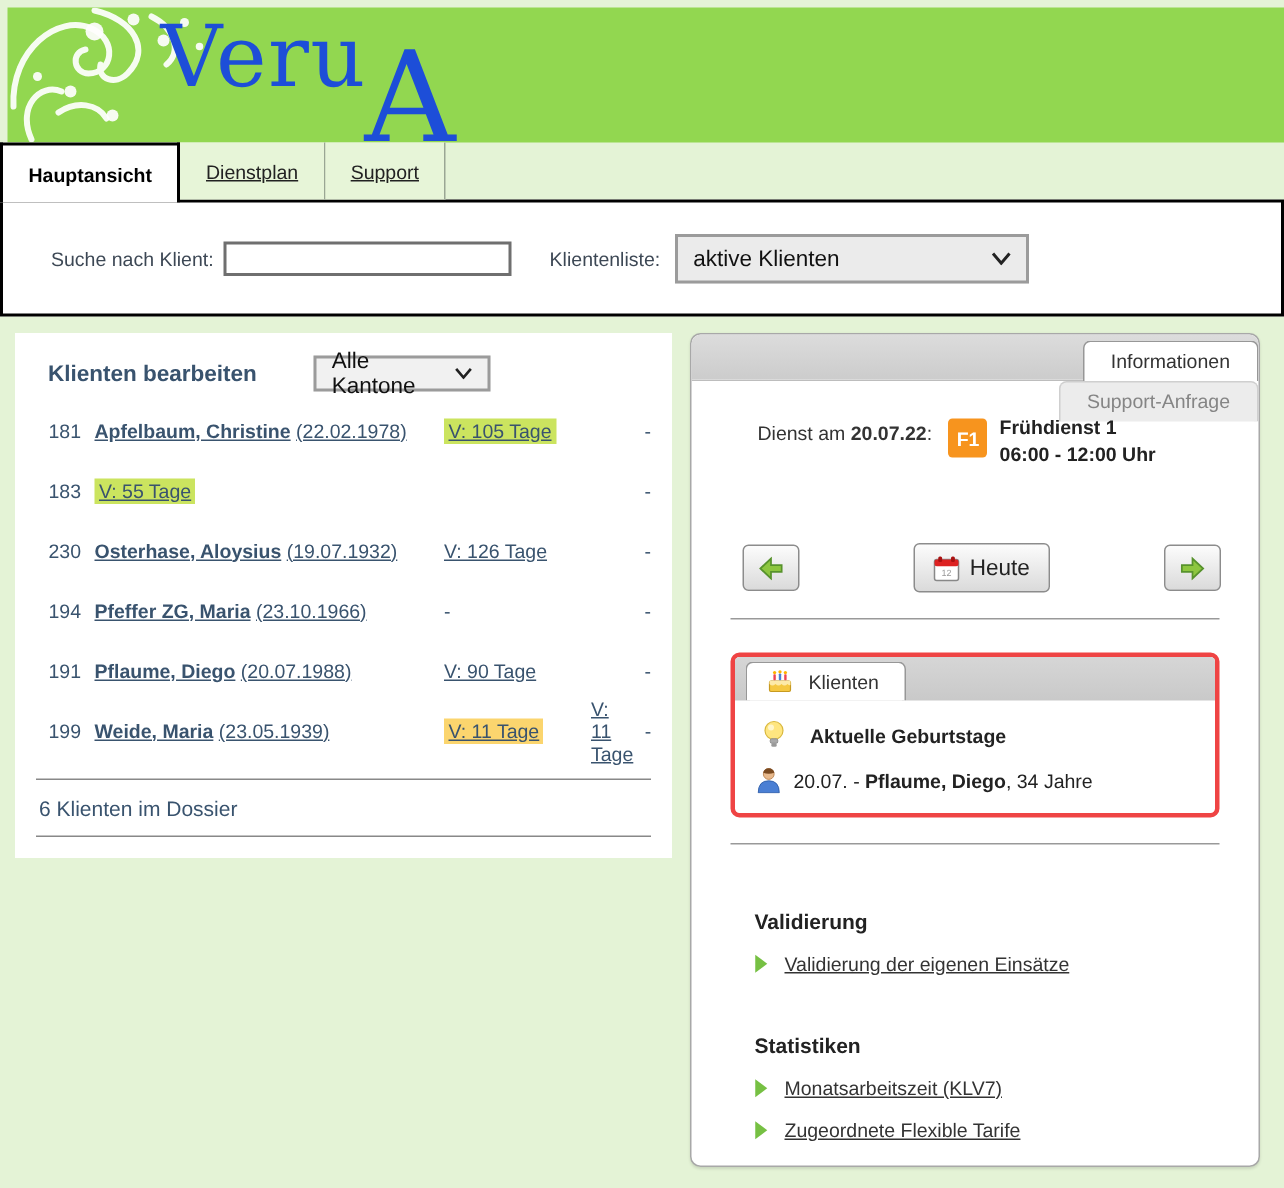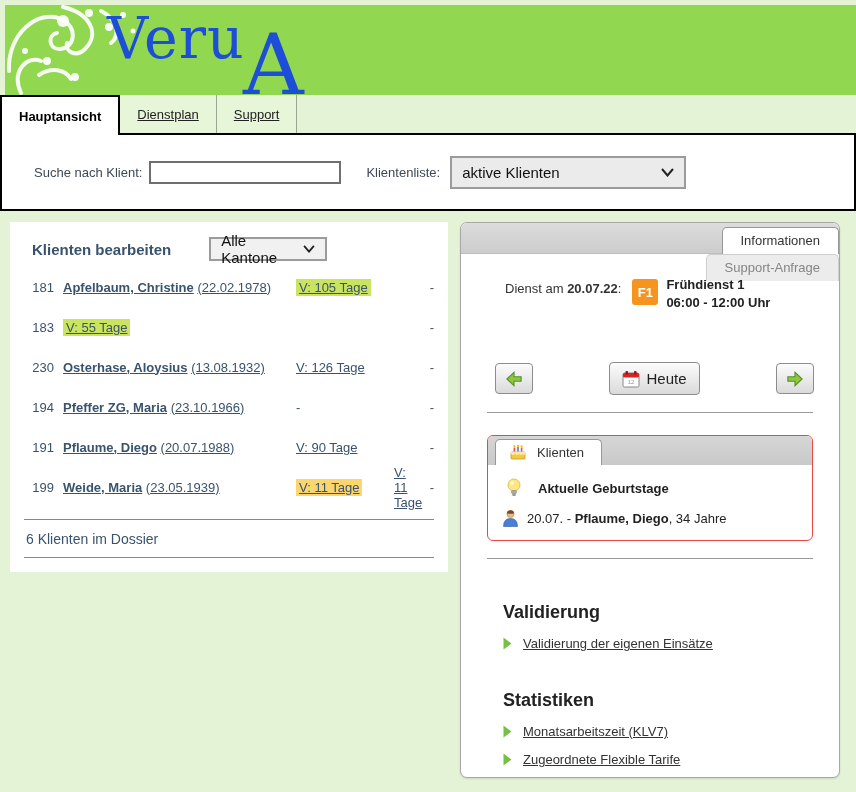--- a/index.html
+++ b/index.html
@@ -107,35 +107,35 @@
     border:1px solid #8c8c8c; border-radius:4px;
     background:linear-gradient(#fcfcfc,#dadada);
     display:flex; align-items:center; justify-content:center; gap:6px;
     cursor:pointer; font-family:inherit;margin-top:33px;
   }
   .btn.arrow { width:38px; height:31px; }
   .btn.today { height:33px; padding:0 12px; font-size:15px; color:#222; }
 
   .ip-hr { border:none; border-top:1px solid #999; margin:17px 26px 0 26px; }
 
-  .kbox { margin:22px 26px 0 26px; border:1px solid #ef4444; border-radius:6px; overflow:hidden; }
+  .kbox { margin:22px 26px 0 26px; border:3px solid #ef4444; border-radius:6px; overflow:hidden; }
   .kstrip { height:29px; background:linear-gradient(#d6d6d6,#c9c9c9); display:flex; align-items:flex-end; padding:3px 0 0 7px; }
   .ktab {
     background:#fff; border:1px solid #979797; border-bottom:none; border-radius:5px 5px 0 0;
     display:flex; align-items:center; gap:10px; padding:4px 17px 5px 13px;
     font-size:13px; color:#333; cursor:pointer;
   }
   .kbody { padding:9px 12px 13px 12px; }
   .krow { display:flex; align-items:center; font-size:13px; color:#222; }
   .krow.bday-head { gap:16px; padding-left:6px; margin:4px 0 11px 0; font-weight:bold; }
   .krow.bday-entry { gap:8px; padding-left:2px; }
 
   .links-block { margin:43px 0 0 42px; }
   .links-block.second { margin-top:39px; }
-  .sec-title { font-size:18px; font-weight:bold; color:#222; }
+  .sec-title { font-size:14px; font-weight:bold; color:#222; }
   .slink { display:flex; align-items:center; gap:8px; margin-top:13px; }
   .slink a { font-size:13px; color:#333; text-decoration:underline; padding-left:3px; }
 </style>
 </head>
 <body>
 
 <header class="brand-header">
   <svg class="flourish" width="170" height="90" viewBox="0 0 170 90">
     <g fill="none" stroke="#ffffff" stroke-width="4" stroke-linecap="round" opacity="0.92">
       <path d="M4,66 C2,28 34,4 56,14 C74,22 70,44 54,44 C44,44 42,30 52,28"></path>
@@ -206,21 +206,21 @@
 
     <div class="crow">
       <span class="cid">183</span>
       <span class="cv1"><a class="vlink hl-green">V: 55 Tage</a></span>
       <span class="cv2"><a class="vlink"></a></span>
       <span class="cdash">-</span>
     </div>
 
     <div class="crow">
       <span class="cid">230</span>
-      <span class="cname"><a class="nm">Osterhase, Aloysius</a> <a>(13.08.1932)</a></span>
+      <span class="cname"><a class="nm">Osterhase, Aloysius</a> <a>(19.07.1932)</a></span>
       <span class="cv1"><a class="vlink">V: 126 Tage</a></span>
       <span class="cv2"><a class="vlink"></a></span>
       <span class="cdash">-</span>
     </div>
 
     <div class="crow">
       <span class="cid">194</span>
       <span class="cname"><a class="nm">Pfeffer ZG, Maria</a> <a>(23.10.1966)</a></span>
       <span class="cv1"><span class="plain">-</span></span>
       <span class="cv2"><a class="vlink"></a></span>

